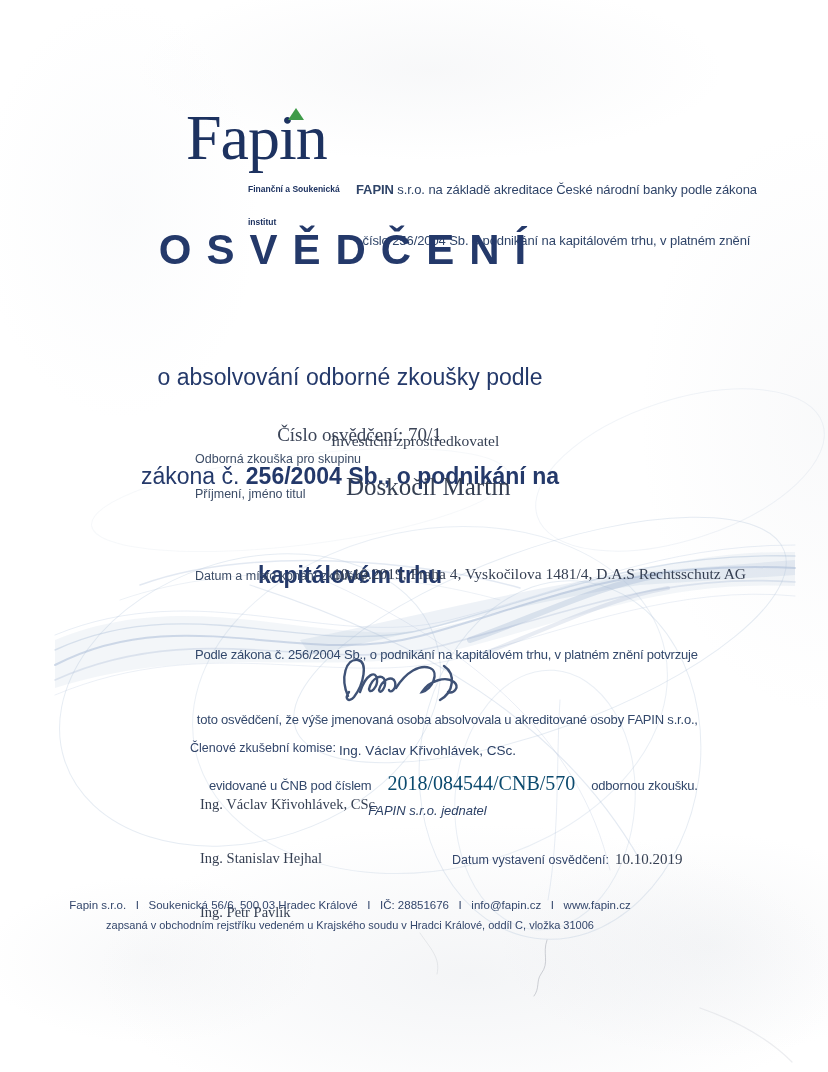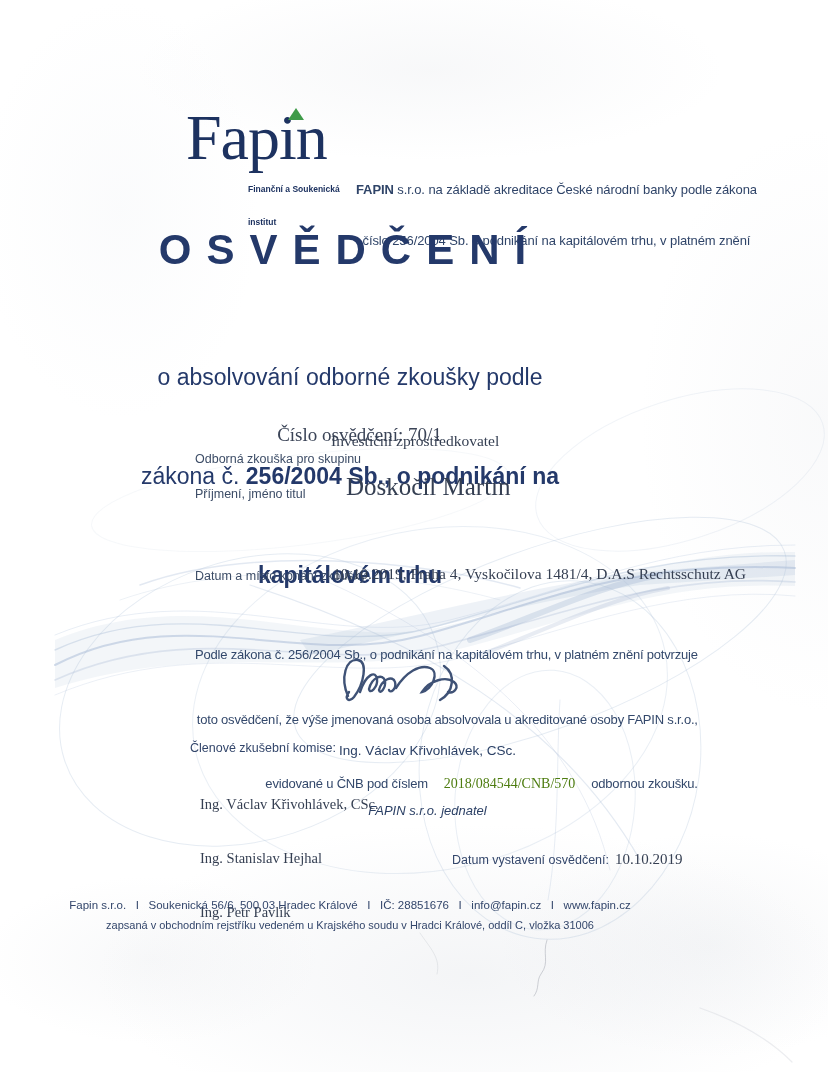--- a/index.html
+++ b/index.html
@@ -55,21 +55,21 @@
   .subtitle b { font-weight: bold; }
 
   .serif { font-family: "Liberation Serif", serif; color: #353f52; }
   .cert-no { font-size: 19px; color: #3b4457; }
 
   .field-label { font-size: 12.5px; color: #3c4c66; }
   .field-value { font-size: 15.5px; }
   .person-value { font-size: 25px; }
 
   .statement { font-size: 13px; letter-spacing: -0.2px; line-height: 21.5px; color: #33486b; }
-  .statement .cnb { font-family: "Liberation Serif", serif; color: #4d7c0f; font-size: 14px; letter-spacing: 0; margin: 0 16px; }
+  .statement .cnb { font-family: "Liberation Serif", serif; color: #0c4a6e; font-size: 20px; letter-spacing: 0; margin: 0 16px; }
 
   .sig-name { font-size: 13.5px; color: #2c4166; }
   .sig-role { font-size: 13px; color: #2c4166; font-style: italic; }
 
   .committee-label { font-size: 12.5px; color: #33466b; }
   .member { font-size: 14.5px; line-height: 18px; }
 
   .issue-row { display: inline-flex; align-items: baseline; gap: 6px; }
   .issue-label { font-size: 12.5px; color: #33466b; }
   .issue-value { font-size: 15px; }

